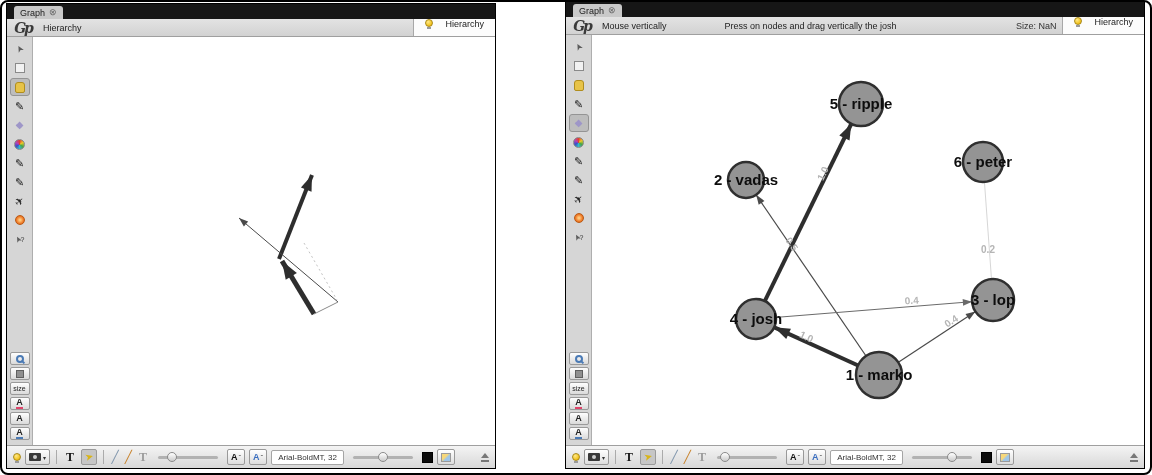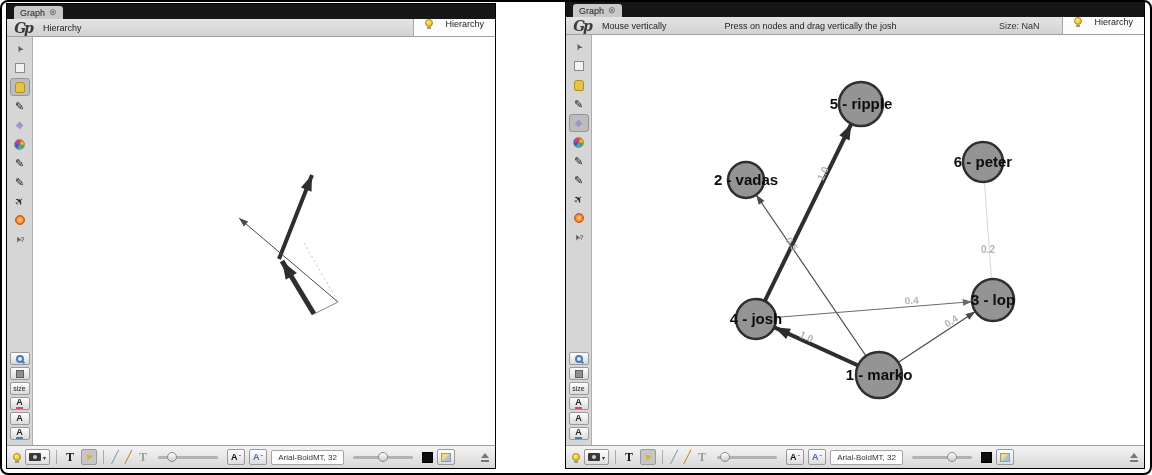--- a/index.html
+++ b/index.html
@@ -12,21 +12,21 @@
 
   .tabbar{height:15px;background:#161616;display:flex;align-items:flex-end;padding-left:7px;flex:0 0 auto}
   .tab{background:#c9c9c9;border-radius:3px 3px 0 0;font-size:9px;color:#1a1a1a;padding:0 6px;display:flex;align-items:center;gap:4px;height:13px}
   .tab .close{color:#666;font-size:9px;line-height:1}
 
   .header{height:18px;background:linear-gradient(#e3e3e3,#d2d2d2);border-bottom:1px solid #9f9f9f;display:flex;align-items:center;flex:0 0 auto}
   .logo{font-family:"DejaVu Serif",serif;font-style:italic;font-weight:bold;font-size:14px;color:#3a3a3a;width:32px;text-align:center;letter-spacing:-2px;flex:0 0 auto}
   .status{font-size:9px;color:#1e1e1e;white-space:nowrap;margin-left:4px}
   .desc{font-size:9px;color:#1e1e1e;white-space:nowrap;margin-left:58px}
   .hspacer{flex:1}
-  .sizelabel{font-size:9px;color:#333;margin-right:23px;white-space:nowrap}
+  .sizelabel{font-size:9px;color:#333;margin-right:6px;white-space:nowrap}
   .hier{background:#fcfcfc;border-left:1px solid #a8a8a8;height:100%;display:flex;gap:12px;padding:0 11px;font-size:9px;color:#222;white-space:nowrap}
 
   .bulb{width:8px;height:8px;border-radius:50%;background:radial-gradient(circle at 35% 30%,#ffe98a,#f2c118 70%,#c9971c);border:1px solid #a98a1a;display:inline-block;position:relative;flex:0 0 auto}
   .bulb::after{content:"";position:absolute;left:1px;bottom:-3px;width:4px;height:2px;background:#9a9a9a}
 
   .bodyrow{flex:1;display:flex;min-height:0}
   .ltb{width:26px;background:#d6d6d6;border-right:1px solid #aeaeae;display:flex;flex-direction:column;align-items:center;padding-top:3px;flex:0 0 auto}
   .tool{width:20px;height:18px;display:flex;align-items:center;justify-content:center;margin-bottom:1px;cursor:pointer}
   .tool.sel{background:#bdbdbd;border:1px solid #949494;border-radius:3px}
   .toolspacer{flex:1}

